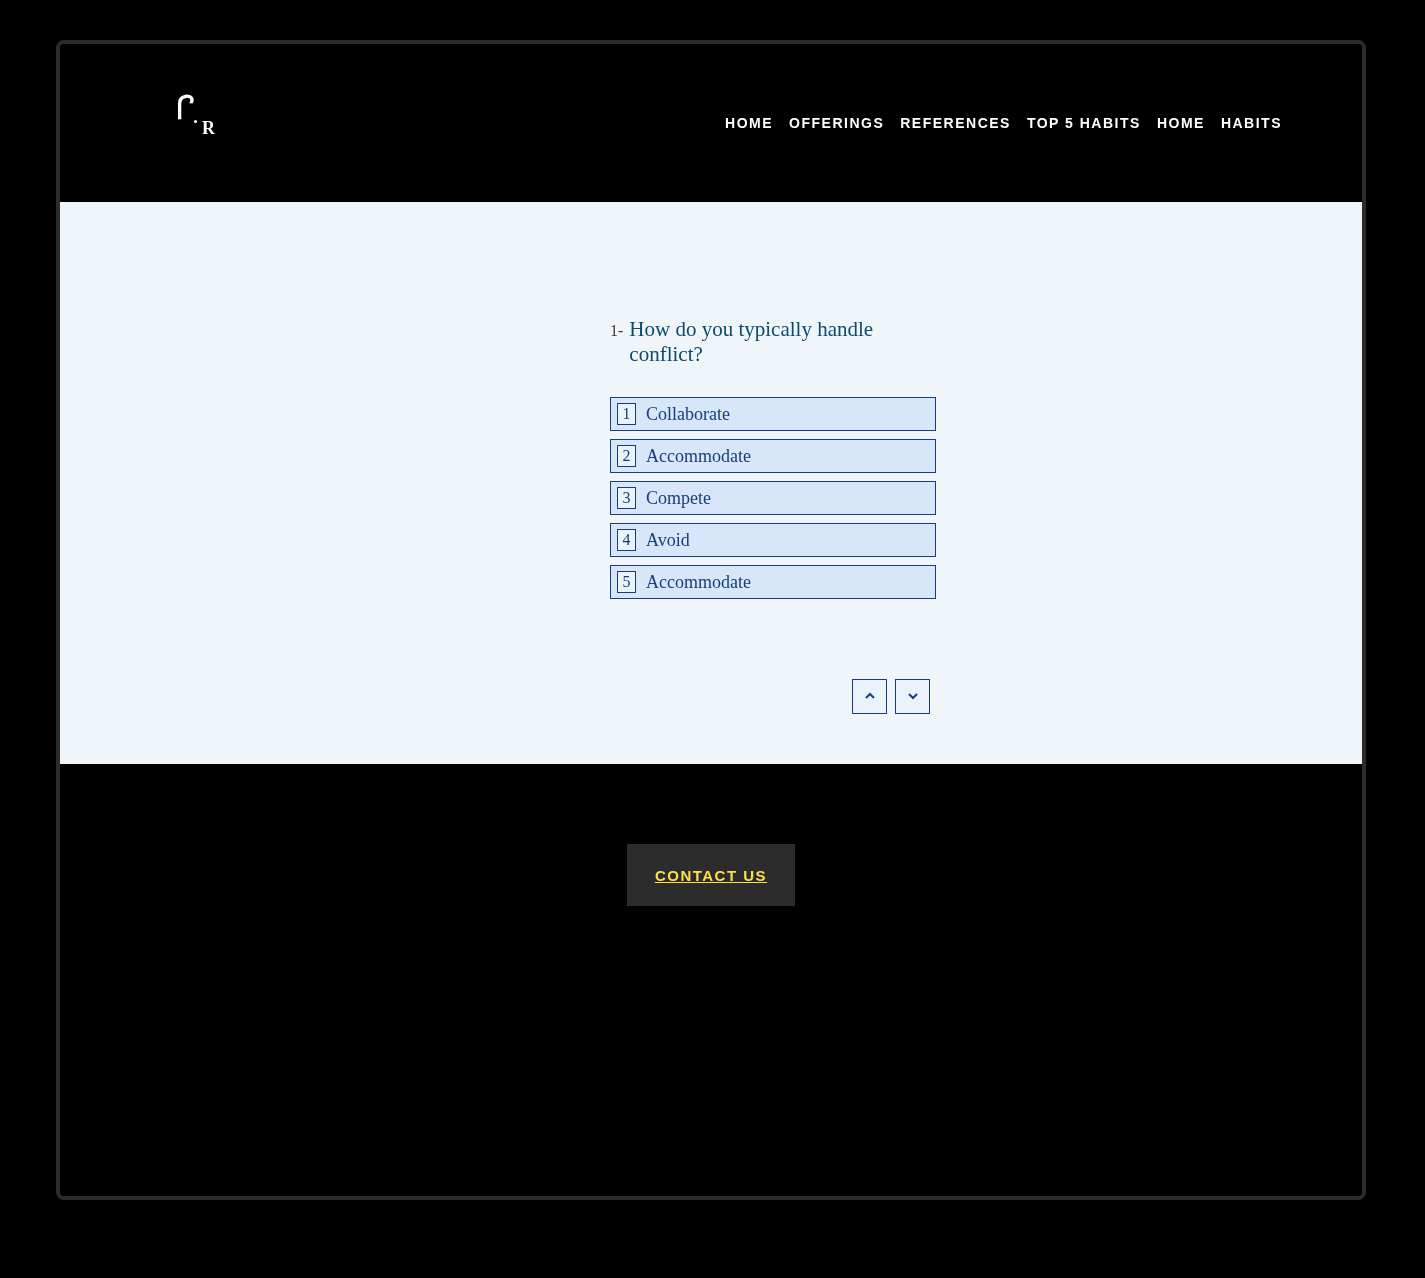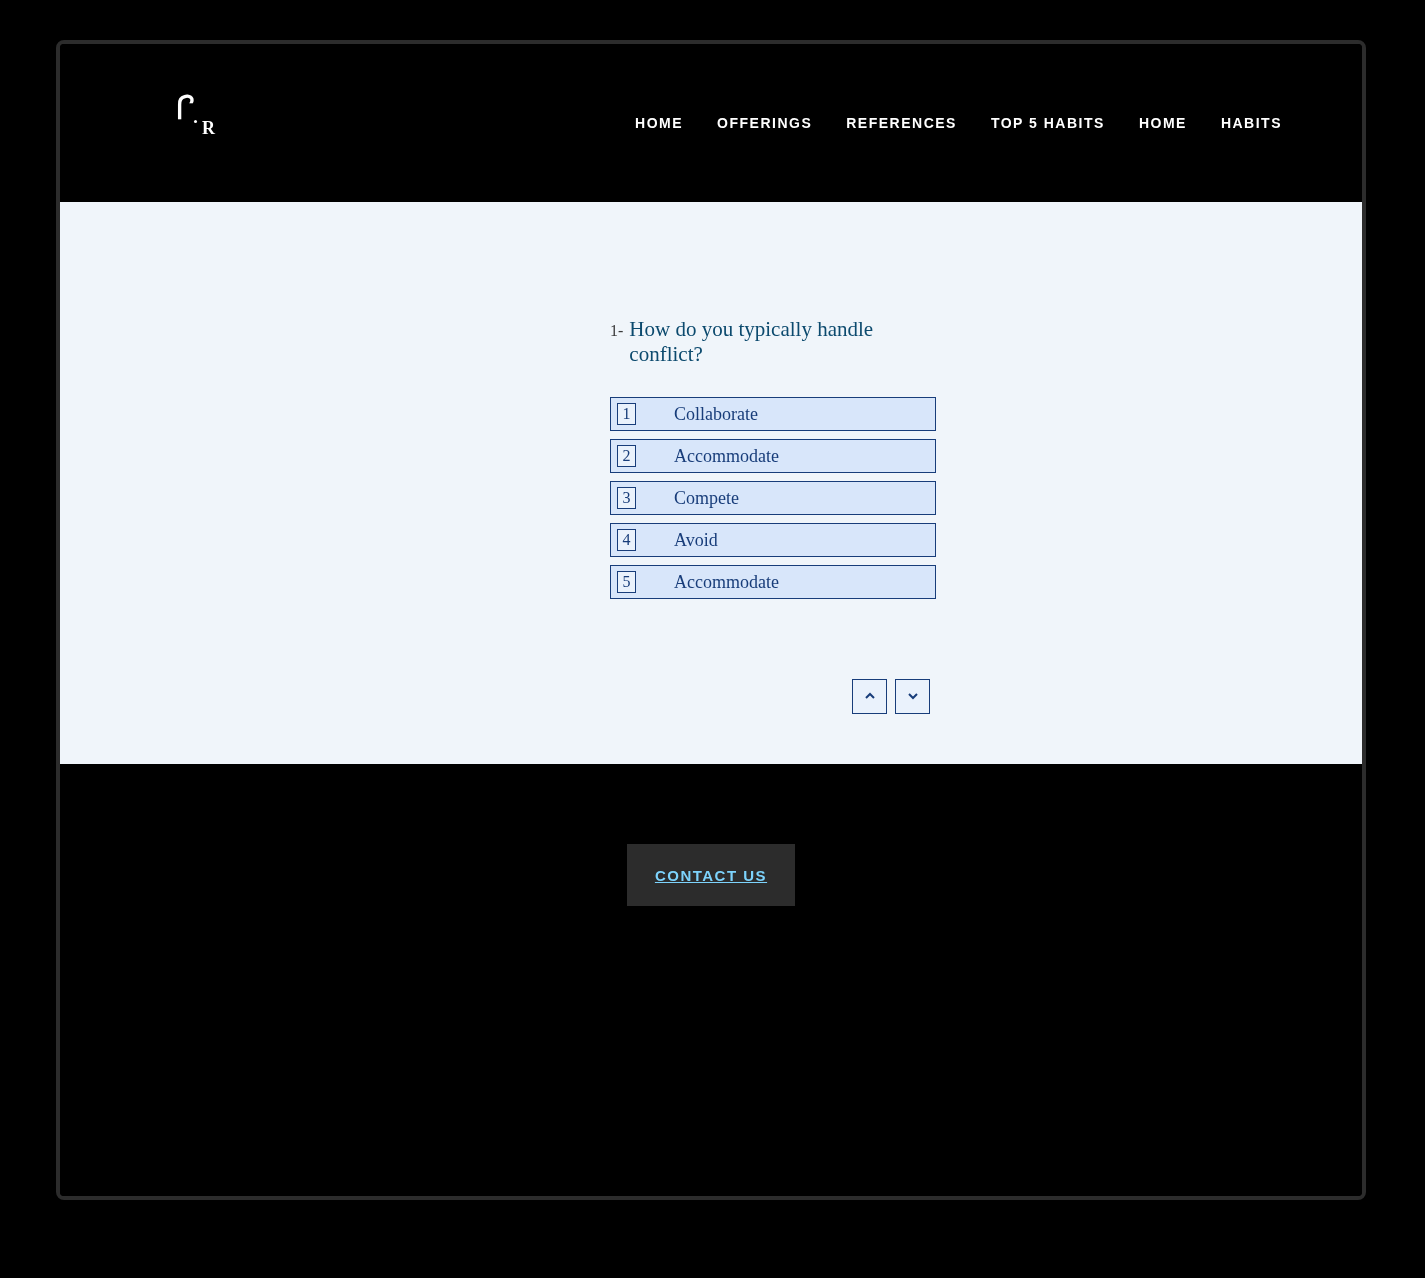--- a/index.html
+++ b/index.html
@@ -58,21 +58,21 @@
     position: absolute;
     left: 32px;
     top: 20px;
     font-size: 18px;
     font-weight: bold;
     color: #fff;
     font-family: Georgia, serif;
   }
   .nav {
     display: flex;
-    gap: 34px;
+    gap: 16px;
     align-items: flex-start;
   }
   .nav-item {
     color: #fff;
     font-family: -apple-system, BlinkMacSystemFont, 'Segoe UI', Arial, sans-serif;
     font-size: 14px;
     font-weight: 700;
     letter-spacing: 1.5px;
     cursor: pointer;
     white-space: nowrap;
@@ -129,21 +129,20 @@
     justify-content: center;
     font-family: Georgia, serif;
     font-size: 16px;
     color: #183d7a;
     background: #eaf2fc;
   }
   .option-label {
     font-family: Georgia, serif;
     font-size: 18px;
     color: #183d7a;
-    margin-left: 28px;
   }
   .nav-arrows {
     position: absolute;
     right: 432px;
     bottom: 50px;
     display: flex;
     gap: 8px;
   }
   .arrow-btn {
     width: 35px;
@@ -165,21 +164,21 @@
   .cta-section {
     width: 100%;
     background: #000;
     height: calc(1160px - 158px - 562px - 8px);
     display: flex;
     justify-content: center;
     padding-top: 80px;
   }
   .cta-button {
     background: #2c2c2c;
-    color: #7dd3fc;
+    color: #fde047;
     font-family: -apple-system, BlinkMacSystemFont, 'Segoe UI', Arial, sans-serif;
     font-size: 15px;
     font-weight: 700;
     letter-spacing: 1.5px;
     text-decoration: underline;
     padding: 20px 28px;
     border: none;
     cursor: pointer;
     height: 62px;
   }

